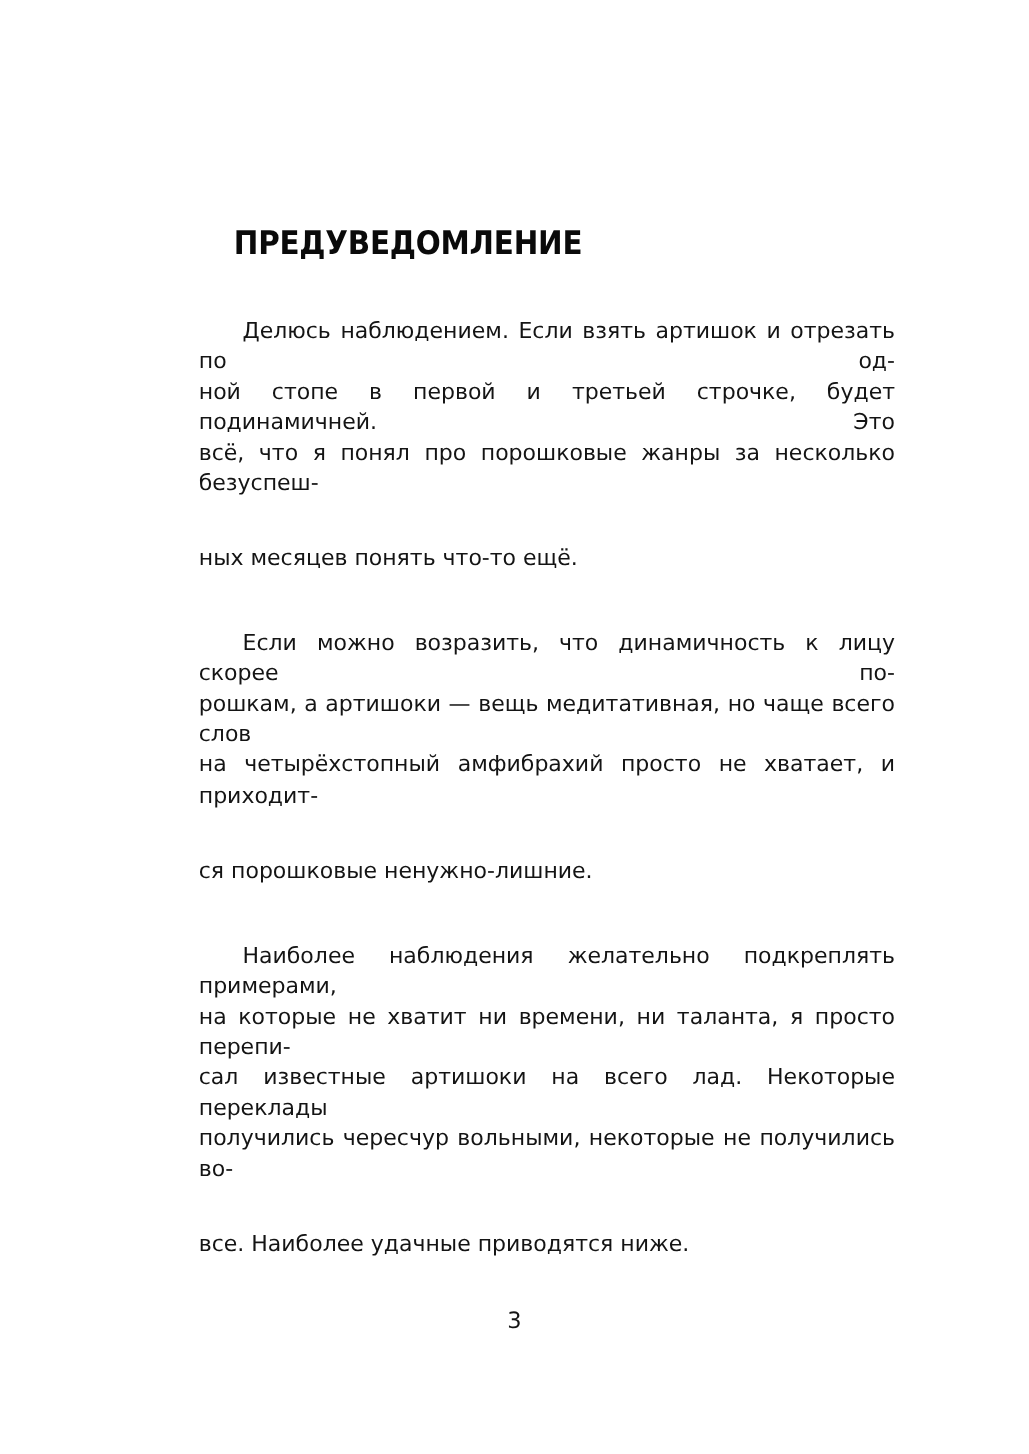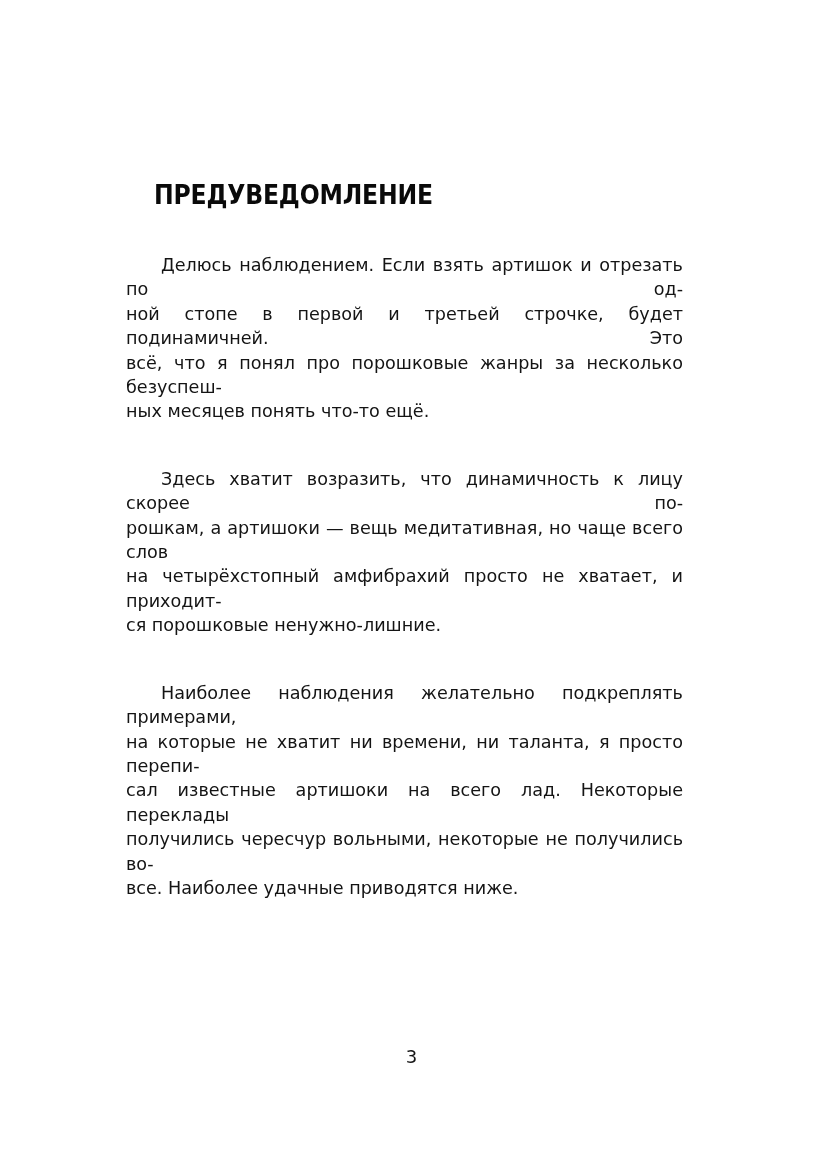--- a/index.html
+++ b/index.html
@@ -19,21 +19,21 @@
 
   #page {
     position: absolute;
     inset: 0;
     background: #ffffff;
   }
 
   
   #content {
     position: absolute;
-    left: 126px;
+    left: 159px;
     top: 180px;
     width: 557px;   
   }
 
   #chapter-title {
     font-family: "DejaVu Sans", sans-serif;
     font-weight: 700;
     font-size: 26px;
     line-height: 30px;
     letter-spacing: -0.2px;
@@ -56,20 +56,21 @@
 
   
   .line {
     display: block;
     text-align: justify;
     text-align-last: justify;
     white-space: pre-wrap;
   }
   .line.last {
     text-align-last: left;
+    margin-top: 36px;
   }
   .line.indent {
     text-indent: 35px;
     margin-top: 43px;
   }
 
   
   #folio {
     position: absolute;
     left: 0;
@@ -92,21 +93,21 @@
     <h1 id="chapter-title">ПРЕДУВЕДОМЛЕНИЕ</h1>
 
     <p class="para">
       <span class="line indent">Делюсь наблюдением. Если взять артишок и отрезать по од-</span>
       <span class="line">ной стопе в первой и третьей строчке, будет подинамичней. Это</span>
       <span class="line">всё, что я понял про порошковые жанры за несколько безуспеш-</span>
       <span class="line last">ных месяцев понять что-то ещё.</span>
     </p>
 
     <p class="para">
-      <span class="line indent">Здесь хватит возразить, что динамичность к лицу скорее по-</span>
+      <span class="line indent">Если можно возразить, что динамичность к лицу скорее по-</span>
       <span class="line">рошкам, а артишоки — вещь медитативная, но чаще всего слов</span>
       <span class="line">на четырёхстопный амфибрахий просто не хватает, и приходит-</span>
       <span class="line last">ся порошковые ненужно-лишние.</span>
     </p>
 
     <p class="para">
       <span class="line indent">Наиболее наблюдения желательно подкреплять примерами,</span>
       <span class="line">на которые не хватит ни времени, ни таланта, я просто перепи-</span>
       <span class="line">сал известные артишоки на всего лад. Некоторые переклады</span>
       <span class="line">получились чересчур вольными, некоторые не получились во-</span>

